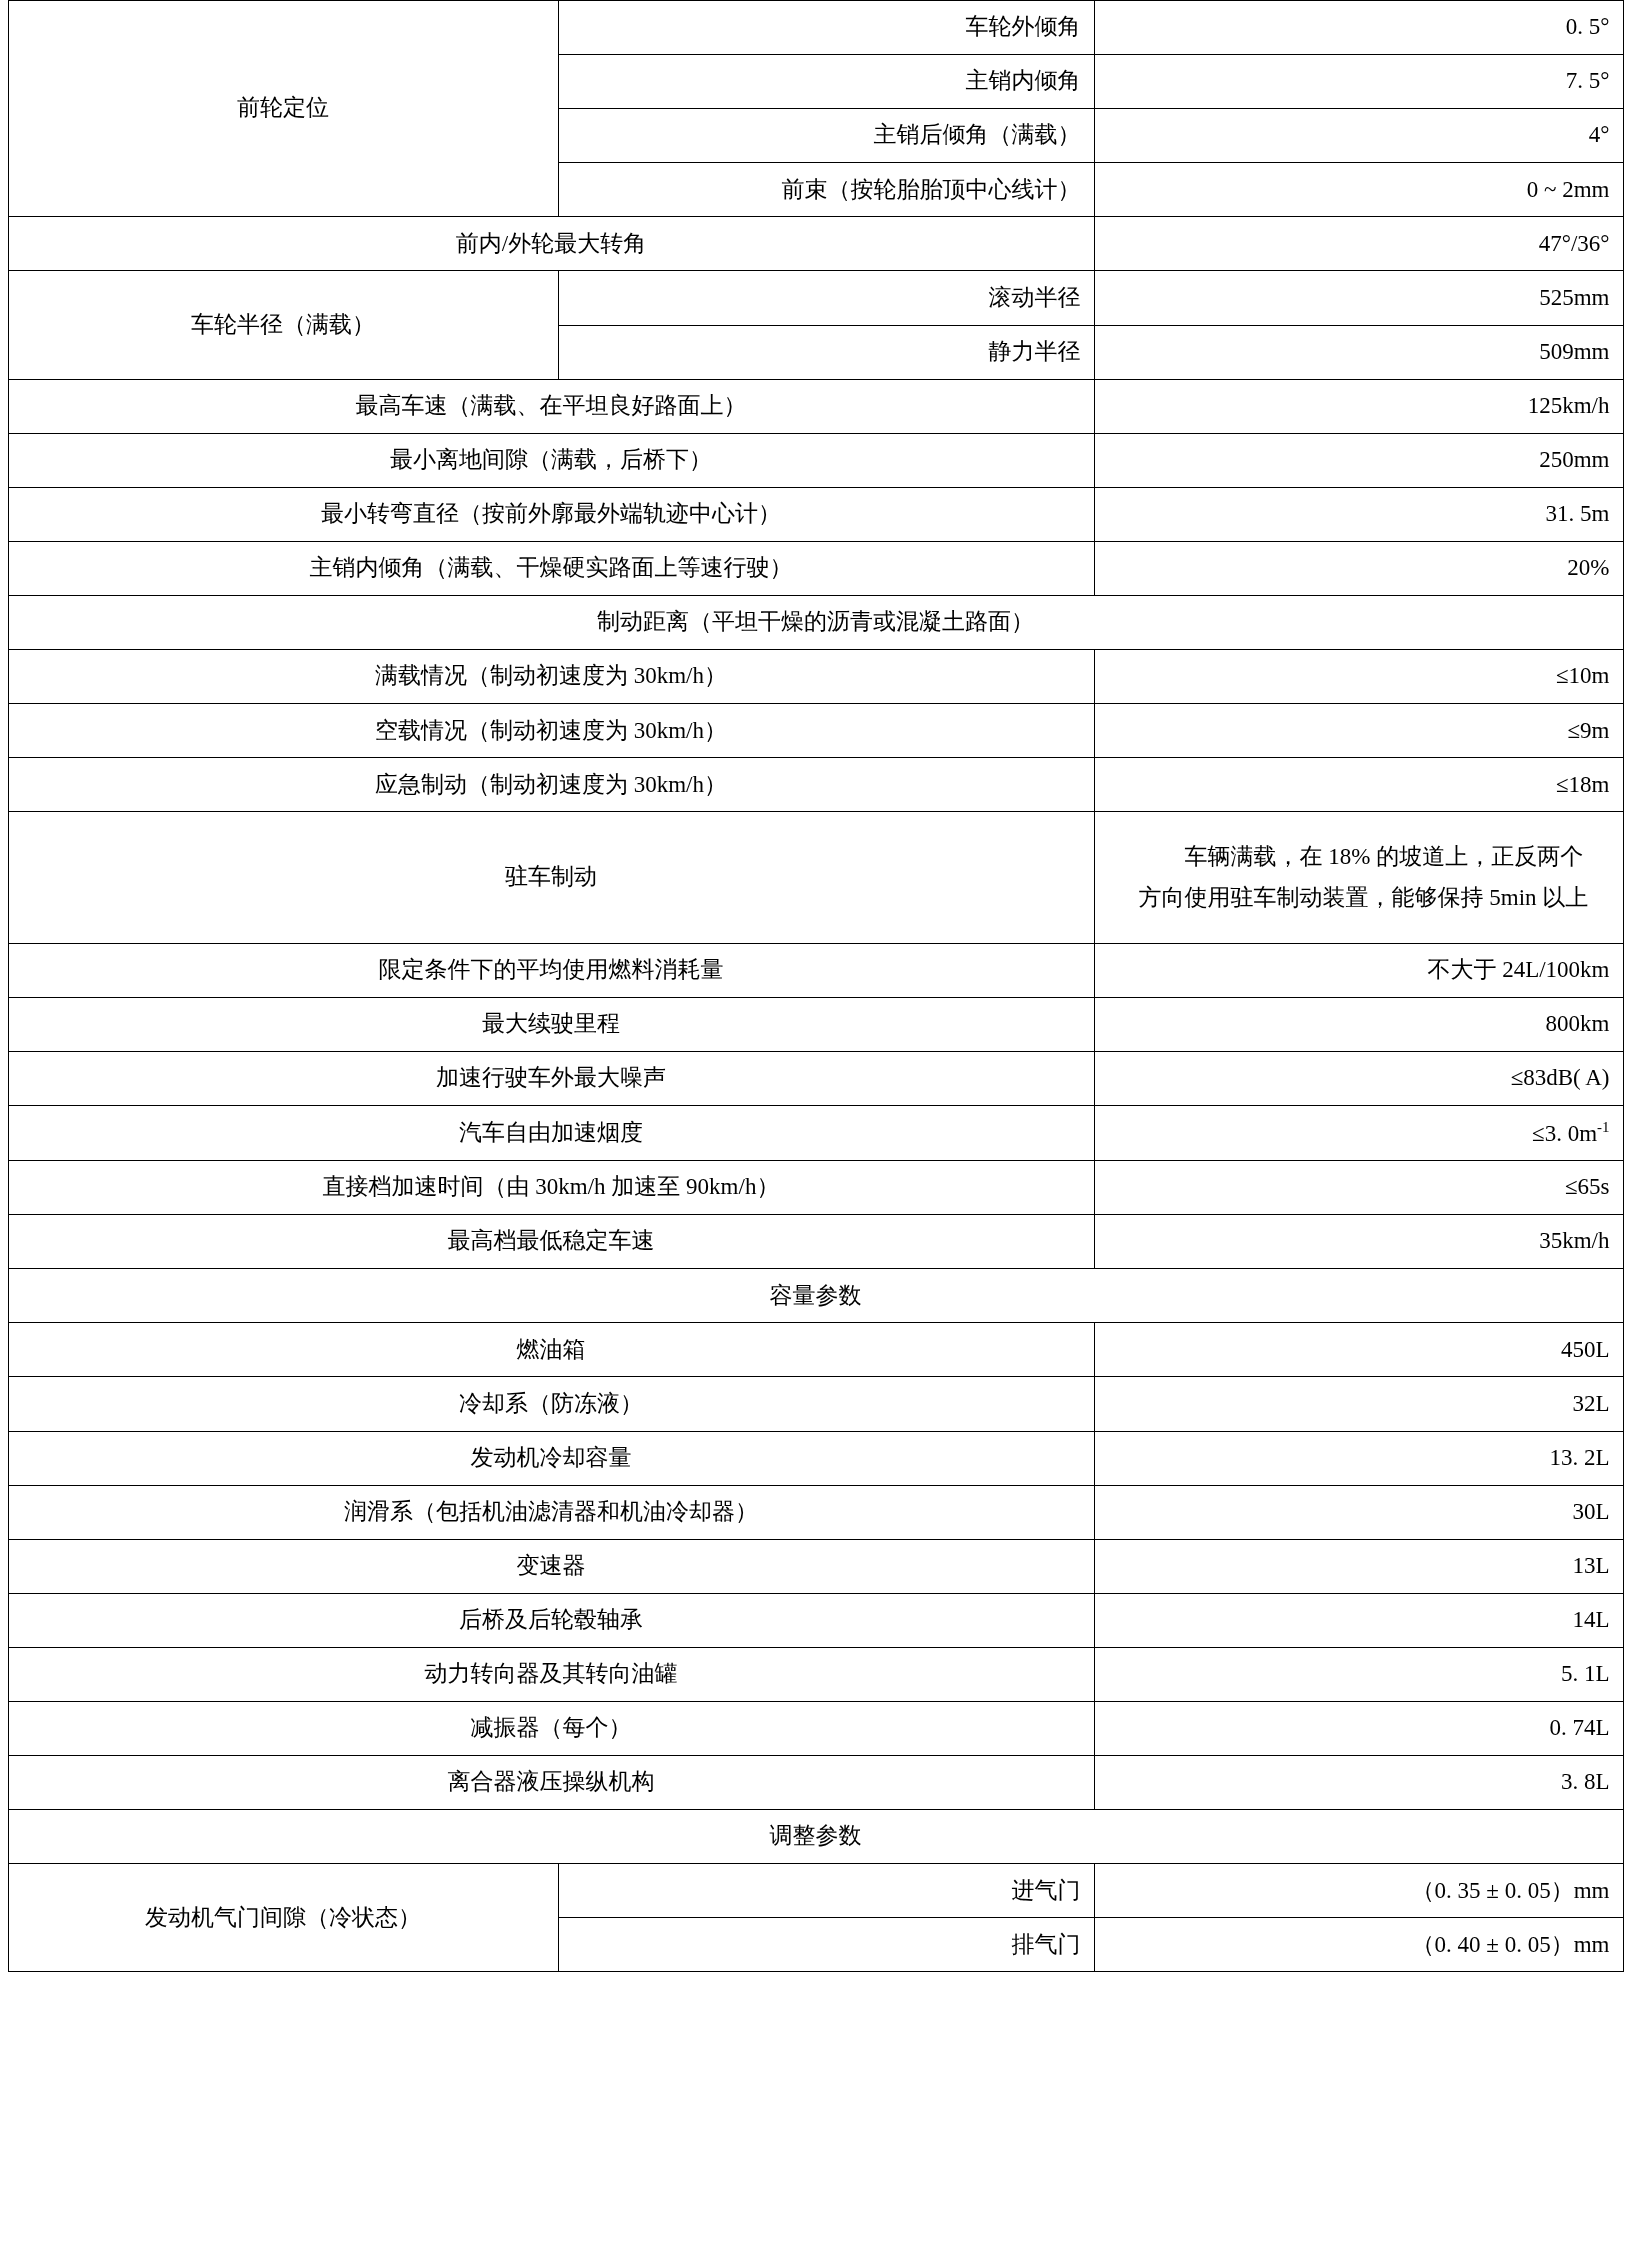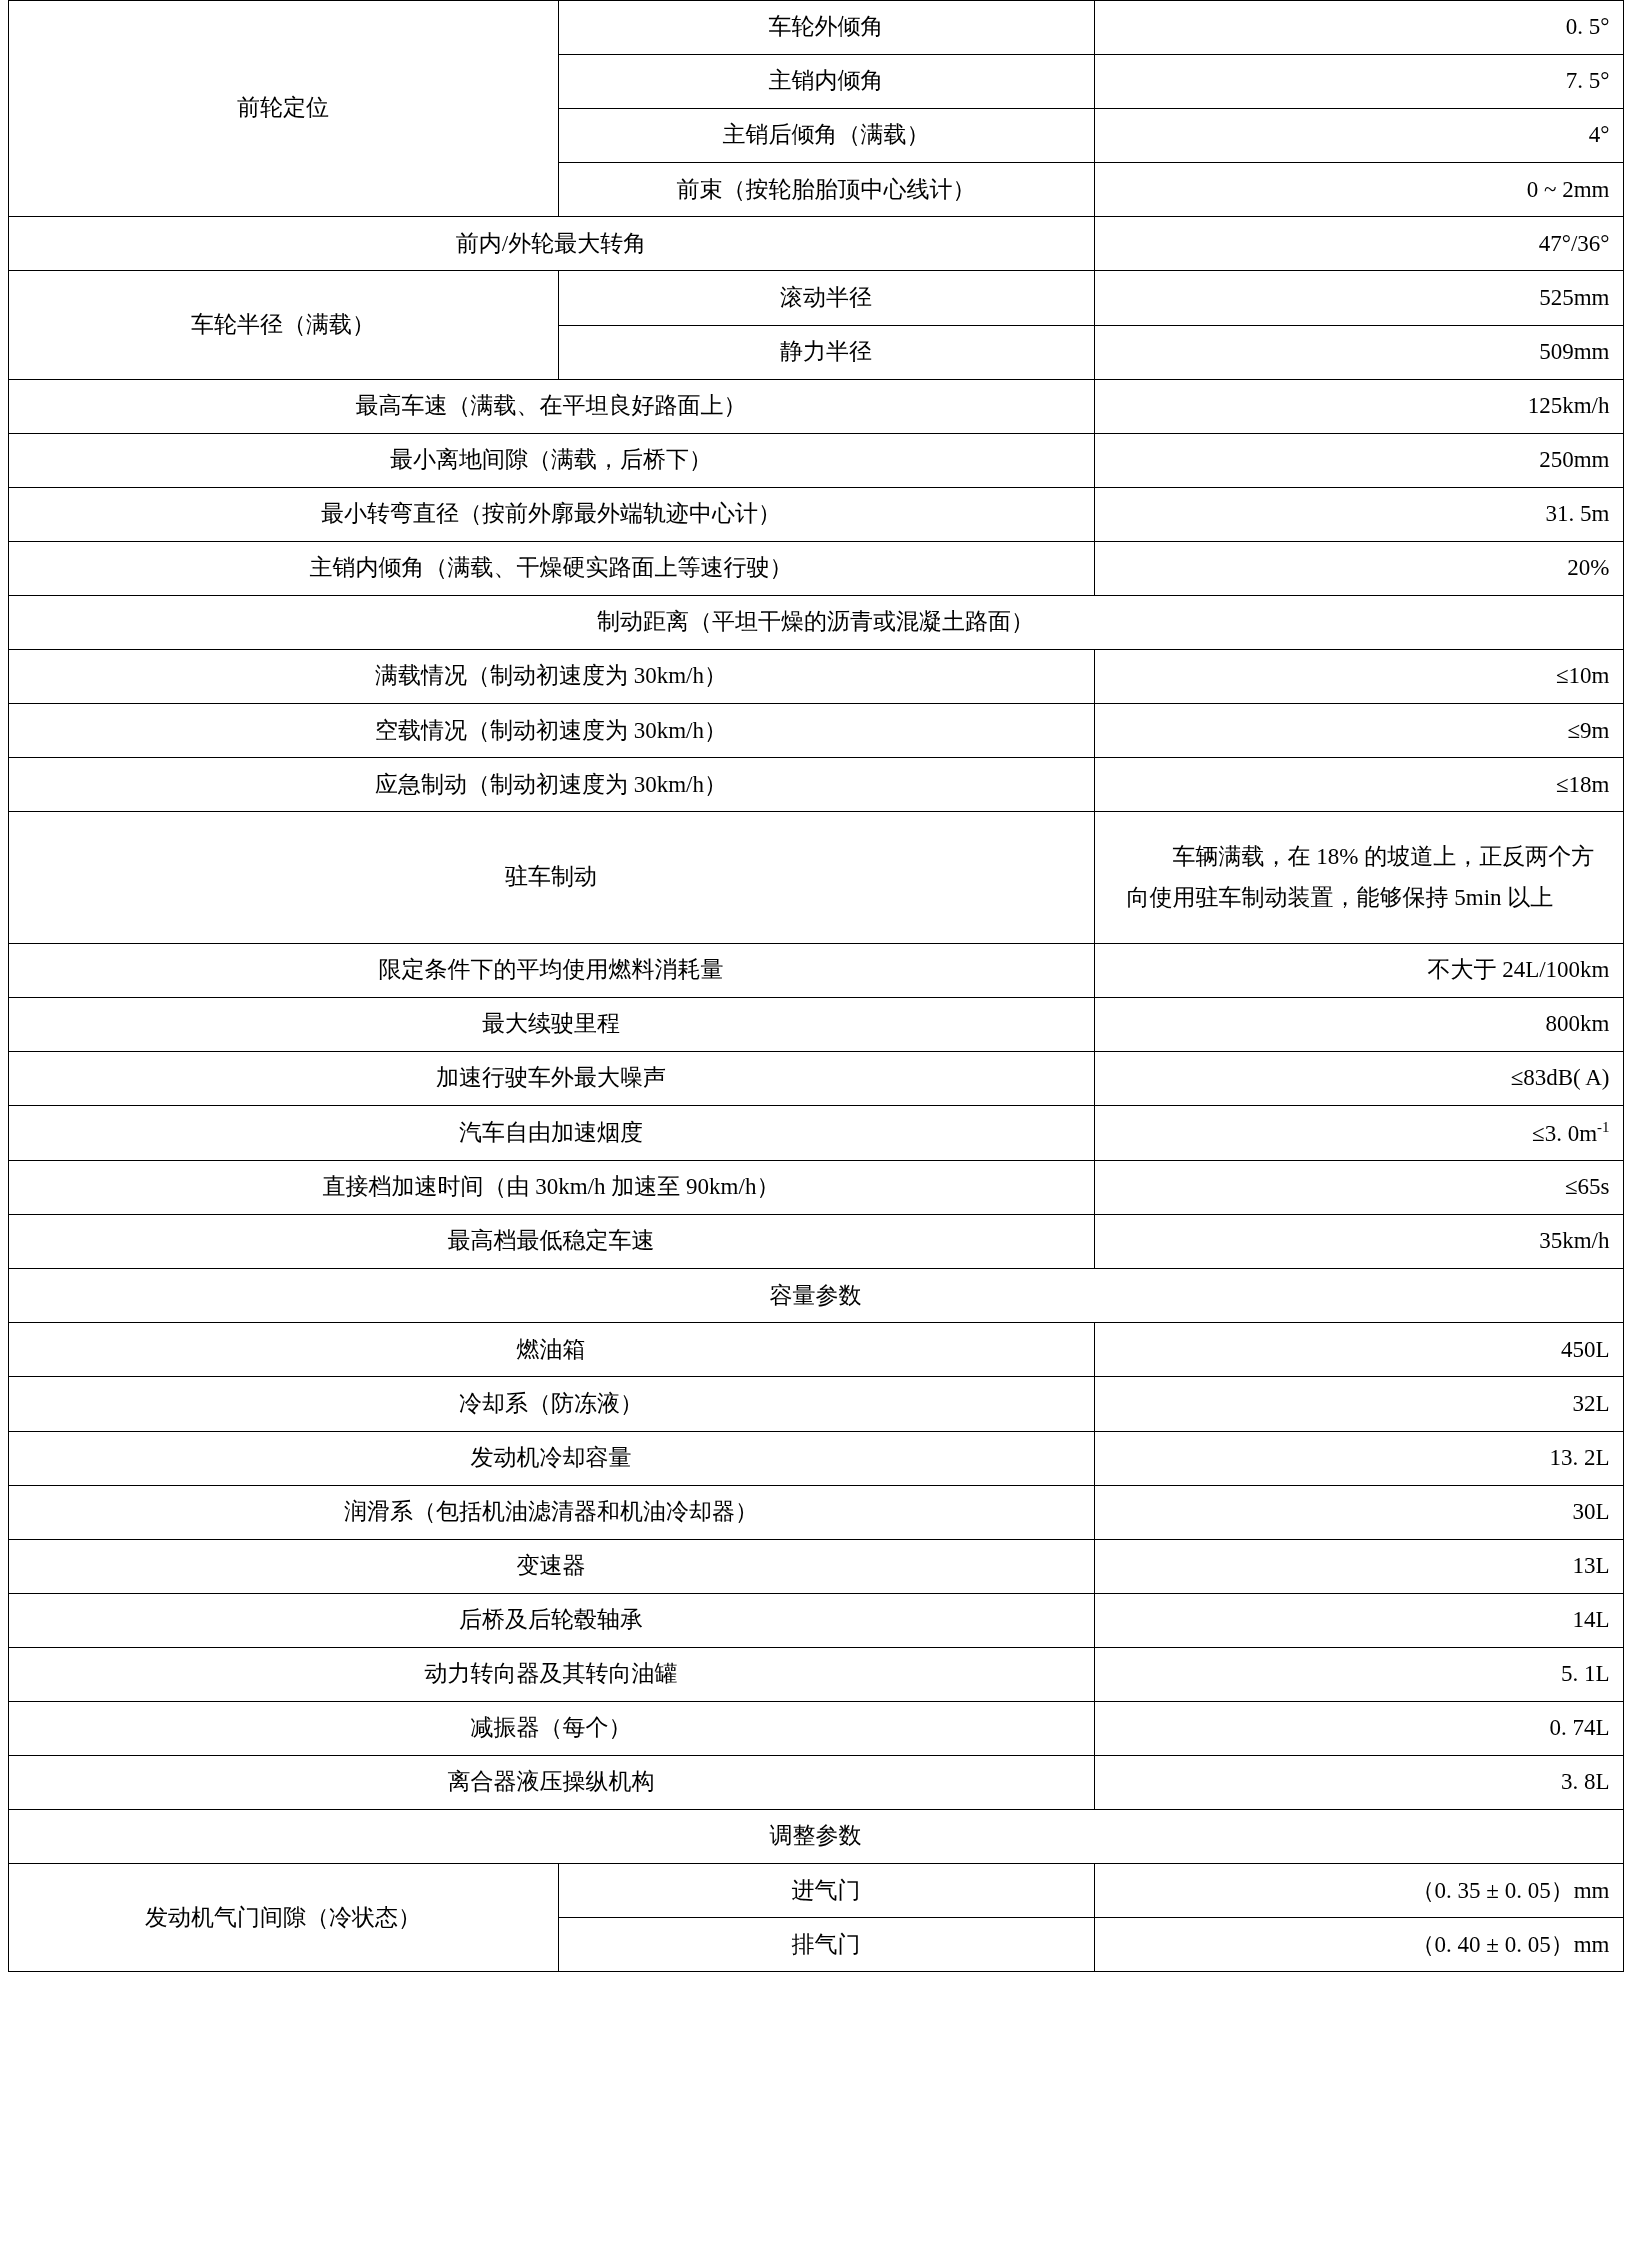--- a/index.html
+++ b/index.html
@@ -32,29 +32,29 @@
   
   col.c1 { width: 550px; }
   col.c2 { width: 536px; }
   col.c3 { width: 529px; }
 
   .label {
     text-align: center;
     padding-left: 34px;
   }
   .sublabel {
-    text-align: center;
+    text-align: right;
     padding-left: 34px;
   }
   .value {
     text-align: right;
   }
   .value.left {
     text-align: left;
-    padding-left: 32px;
+    padding-left: 44px;
     padding-right: 28px;
     line-height: 1.75;
     text-indent: 2em;
   }
   .section {
     text-align: center;
     padding-left: 34px;
   }
   .tallrow td { height: 112px; }
   sup {

